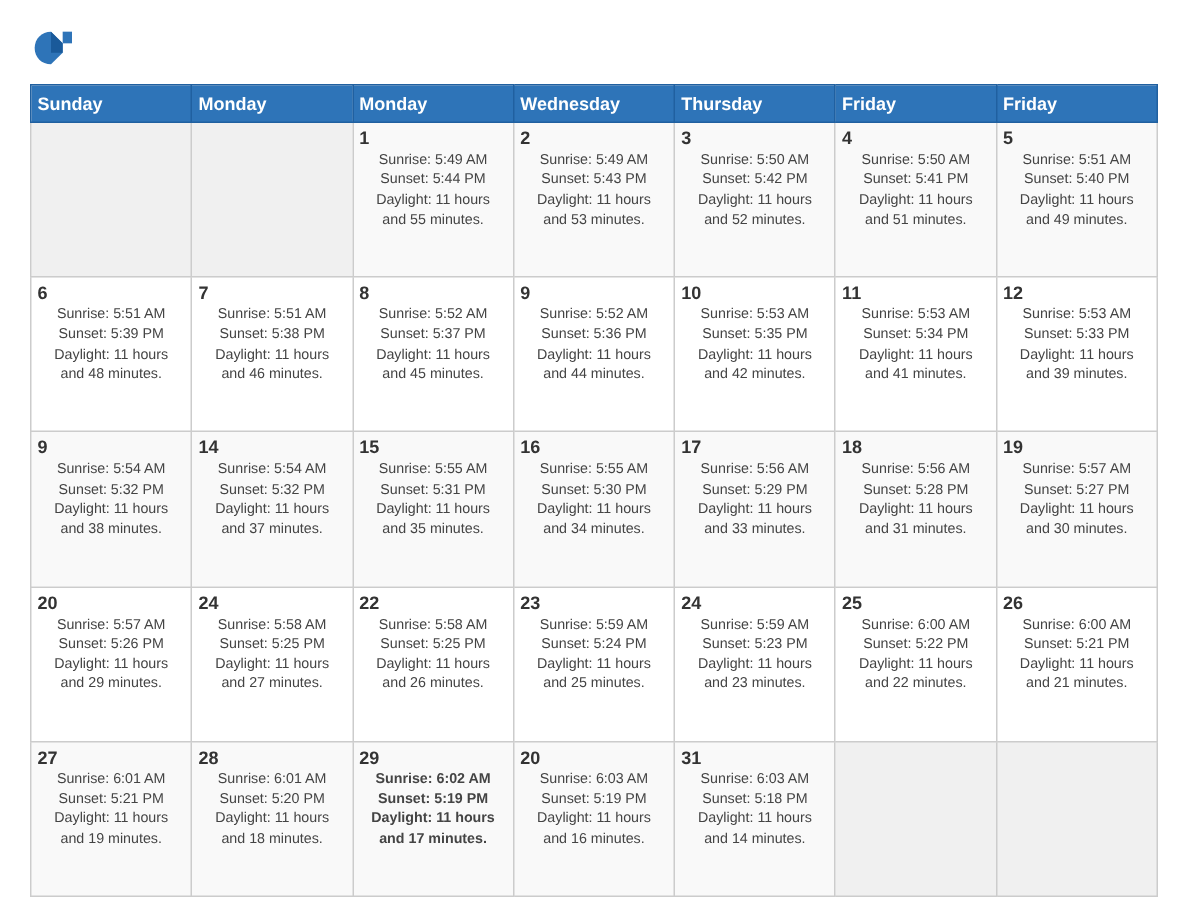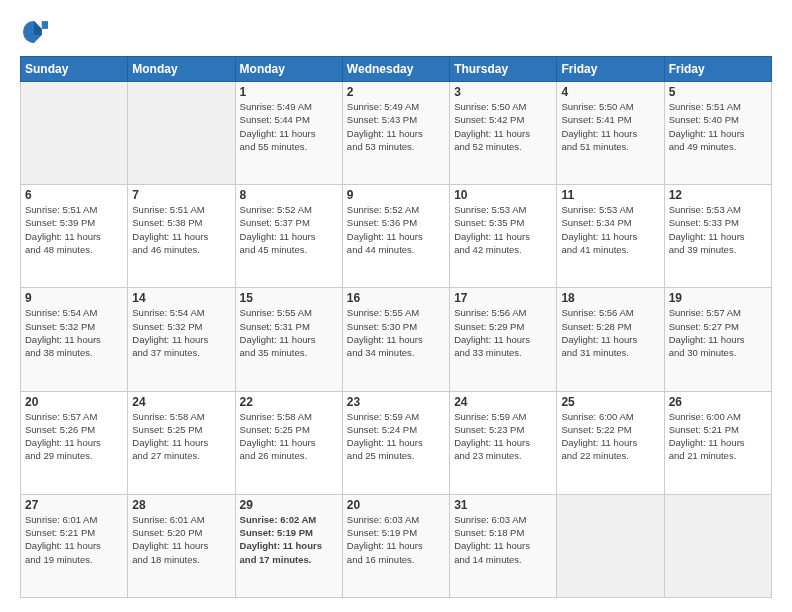--- a/index.html
+++ b/index.html
@@ -89,20 +89,21 @@
       font-size: 12px;
       font-weight: bold;
       color: #333;
       display: block;
       margin-bottom: 1px;
     }
     .day-info {
       font-size: 9.5px;
       color: #444;
       line-height: 1.4;
+      text-align: center;
     }
     .empty-cell {
       background: #f0f0f0 !important;
     }
   </style>
 </head>
 <body>
 
 <div class="page">
   <div class="header">

